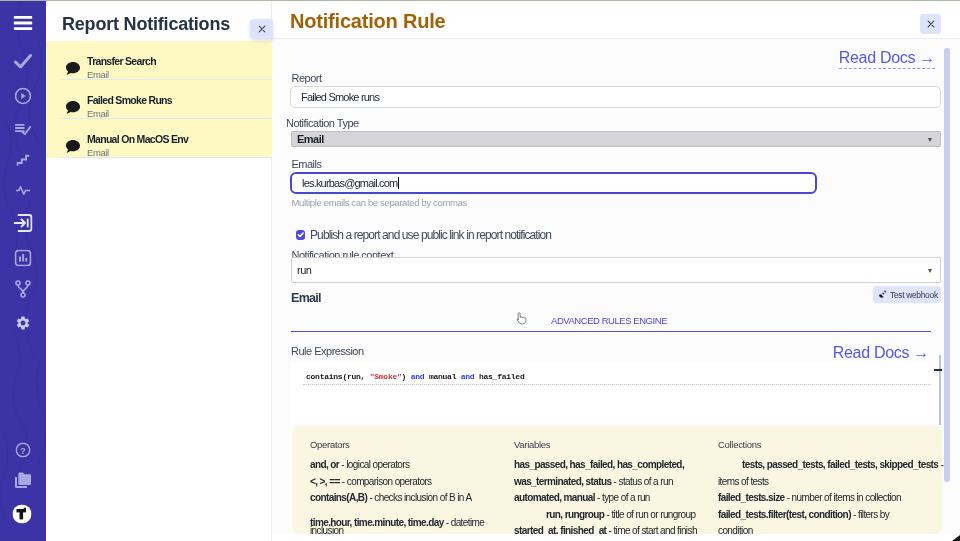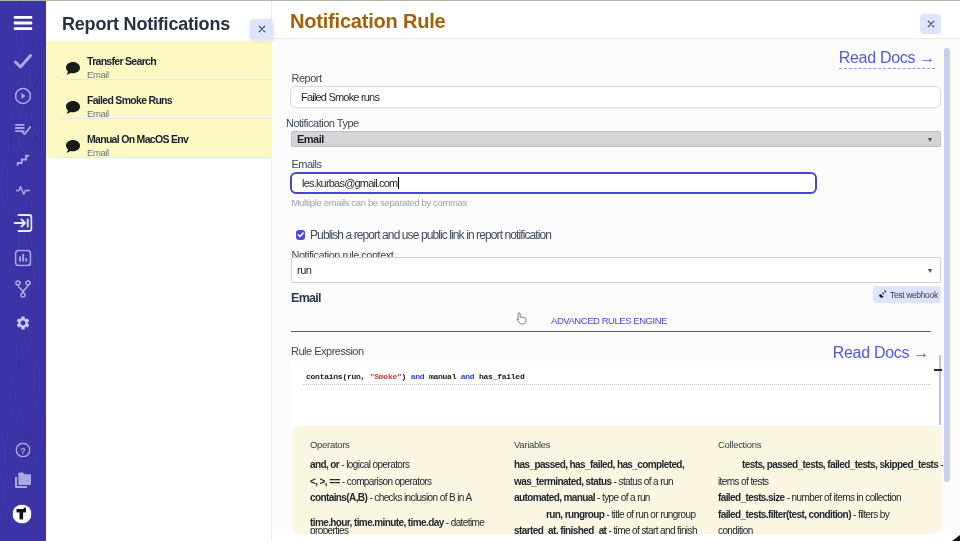--- a/index.html
+++ b/index.html
@@ -269,21 +269,21 @@
 <div class="abs" id="docs"></div>
 <div id="doccontent">
   <div class="abs dhead" style="left:310px; top:439px;">Operators</div>
   <div class="abs dhead" style="left:514px; top:439px;">Variables</div>
   <div class="abs dhead" style="left:718px; top:439px;">Collections</div>
 
   <div class="abs dline" style="left:310px; top:459px;"><b>and, or</b> - logical operators</div>
   <div class="abs dline" style="left:310px; top:475.5px;"><b>&lt;, &gt;, ==</b> - comparison operators</div>
   <div class="abs dline" style="left:310px; top:492px;"><b>contains(A,B)</b> - checks inclusion of B in A</div>
   <div class="abs dline" style="left:310px; top:517px;"><b>time.hour, time.minute, time.day</b> - datetime</div>
-  <div class="abs dline" style="left:310px; top:525px;">properties</div>
+  <div class="abs dline" style="left:310px; top:525px;">inclusion</div>
 
   <div class="abs dline" style="left:514px; top:459px;"><b>has_passed, has_failed, has_completed,</b></div>
   <div class="abs dline" style="left:514px; top:475.5px;"><b>was_terminated, status</b> - status of a run</div>
   <div class="abs dline" style="left:514px; top:492px;"><b>automated, manual</b> - type of a run</div>
   <div class="abs dline" style="left:514px; top:508.5px;padding-left:32px;"><b>run, rungroup</b> - title of run or rungroup</div>
   <div class="abs dline" style="left:514px; top:525px;"><b>started_at, finished_at</b> - time of start and finish</div>
 
   <div class="abs dline" style="left:710px; top:459px;margin-left:32px;"><b>tests, passed_tests, failed_tests, skipped_tests</b> -</div>
   <div class="abs dline" style="left:718px; top:475.5px;">items of tests</div>
   <div class="abs dline" style="left:718px; top:492px;"><b>failed_tests.size</b> - number of items in collection</div>

